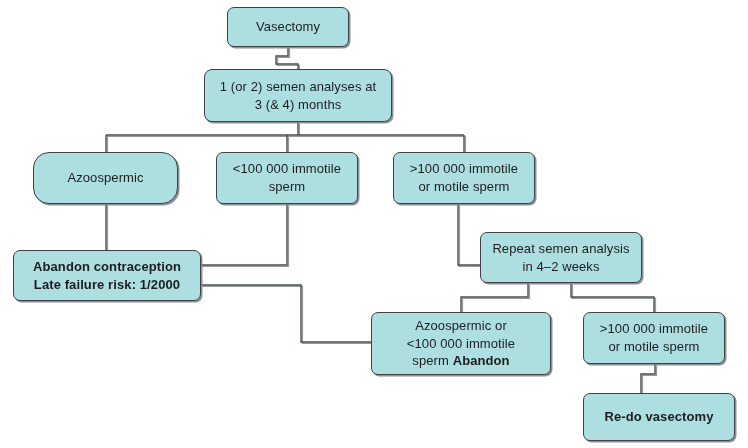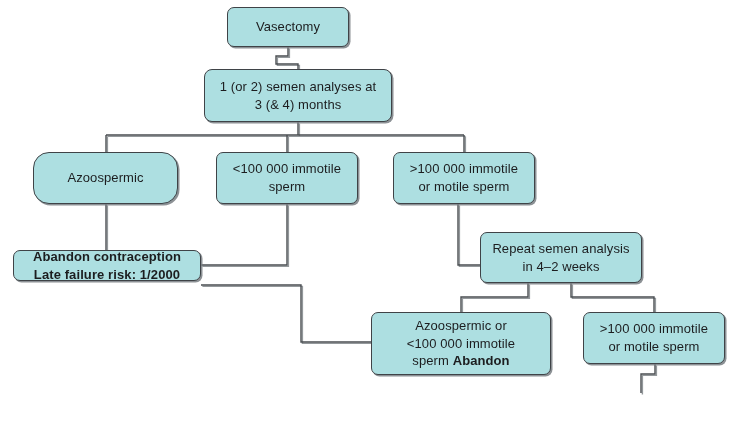--- a/index.html
+++ b/index.html
@@ -95,35 +95,38 @@
   <div class="node" id="node-lt100k" style="left: 216px; top: 152px; width: 142px; height: 52px; background: rgb(173, 223, 225); border-color: rgb(63, 67, 71); color: rgb(28, 29, 31);">
     <span class="txt">&lt;100 000 immotile
 sperm</span>
   </div>
 
   <div class="node" id="node-gt100k" style="left: 393px; top: 152px; width: 142px; height: 52px; background: rgb(173, 223, 225); border-color: rgb(63, 67, 71); color: rgb(28, 29, 31);">
     <span class="txt">&gt;100 000 immotile
 or motile sperm</span>
   </div>
 
-  <div class="node bold" id="node-abandon_contraception" style="left: 13px; top: 250px; width: 188px; height: 31px; background: rgb(173, 223, 225); border-color: rgb(63, 67, 71); color: rgb(28, 29, 31);">
+  <div class="node bold" id="node-abandon_contraception" style="left: 13px; top: 250px; width: 188px; height: 51px; background: rgb(173, 223, 225); border-color: rgb(63, 67, 71); color: rgb(28, 29, 31);">
     <span class="txt">Abandon contraception
 Late failure risk: 1/2000</span>
   </div>
 
   <div class="node" id="node-repeat_analysis" style="left: 480px; top: 232px; width: 162px; height: 51px; background: rgb(173, 223, 225); border-color: rgb(63, 67, 71); color: rgb(28, 29, 31);">
     <span class="txt">Repeat semen analysis
 in 4–2 weeks</span>
   </div>
 
   <div class="node" id="node-azoo_or_lt100k_abandon" style="left: 371px; top: 312px; width: 180px; height: 63px; background: rgb(173, 223, 225); border-color: rgb(63, 67, 71); color: rgb(28, 29, 31);">
     <span class="txt"><span>Azoospermic or</span>
 <span>&lt;100 000 immotile</span>
 <span>sperm </span><span class="b">Abandon</span></span>
   </div>
 
   <div class="node" id="node-gt100k_repeat" style="left: 583px; top: 312px; width: 142px; height: 52px; background: rgb(173, 223, 225); border-color: rgb(63, 67, 71); color: rgb(28, 29, 31);">
     <span class="txt">&gt;100 000 immotile
 or motile sperm</span>
   </div>
 
+  <div class="node bold" id="node-redo_vasectomy" style="left: 583px; top: 393px; width: 152px; height: 48px; background: rgb(173, 223, 225); border-color: rgb(63, 67, 71); color: rgb(28, 29, 31);">
+    <span class="txt">Re-do vasectomy</span>
+  </div>
 
 </div>
 
 </body></html>

